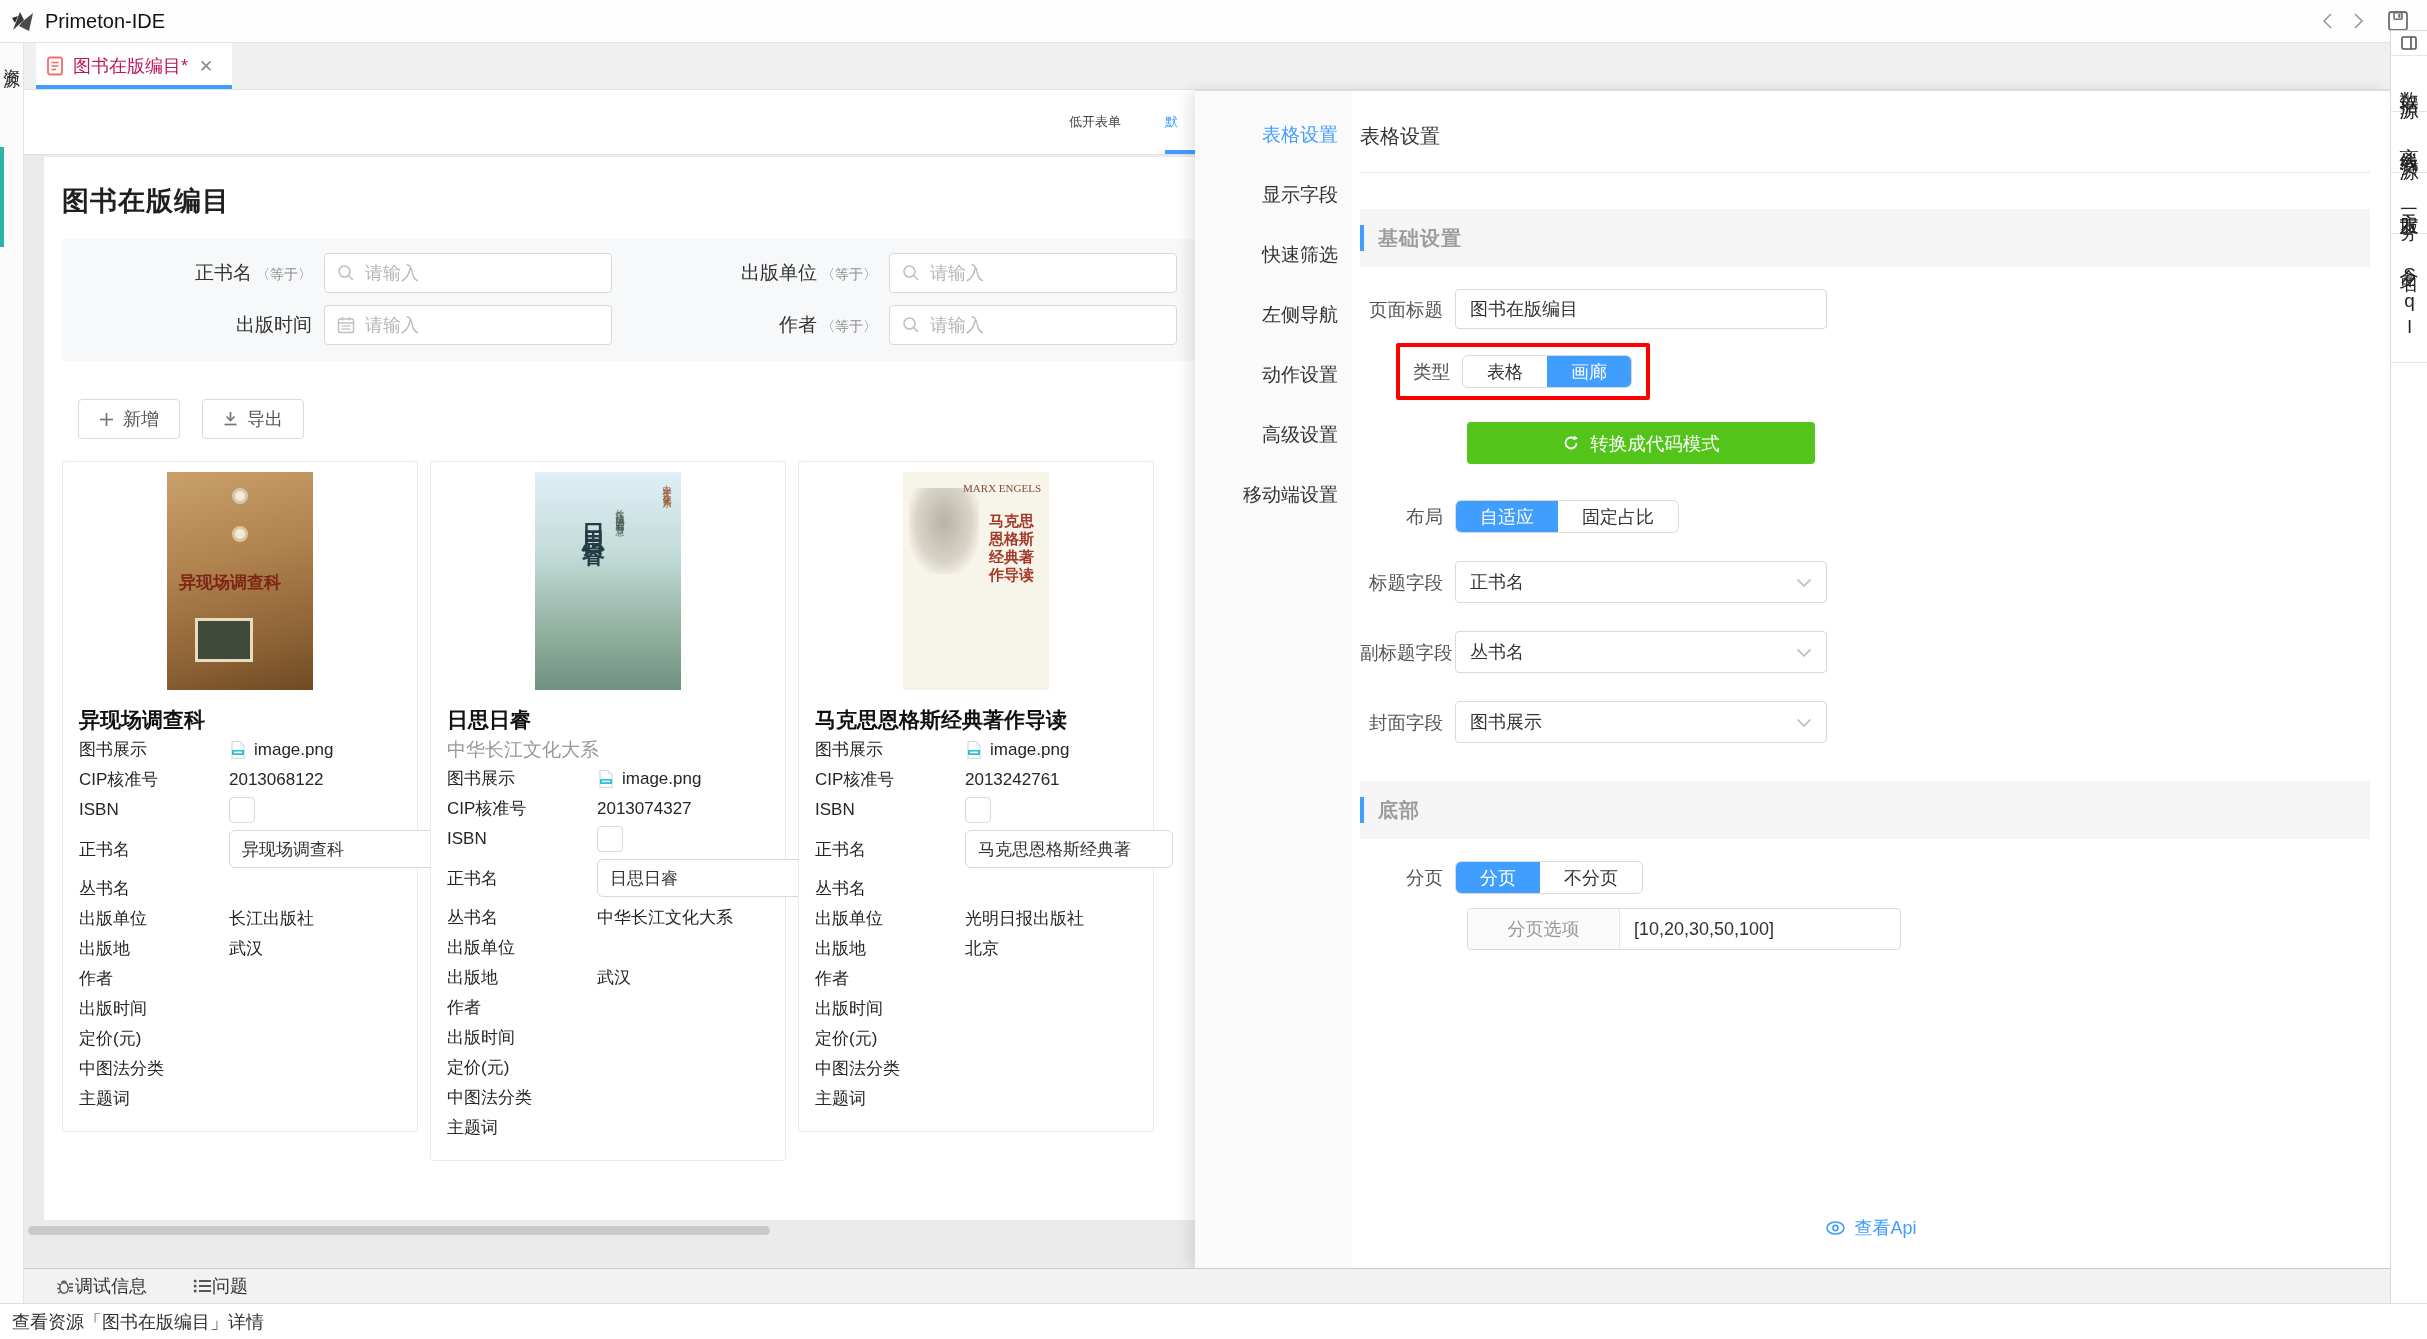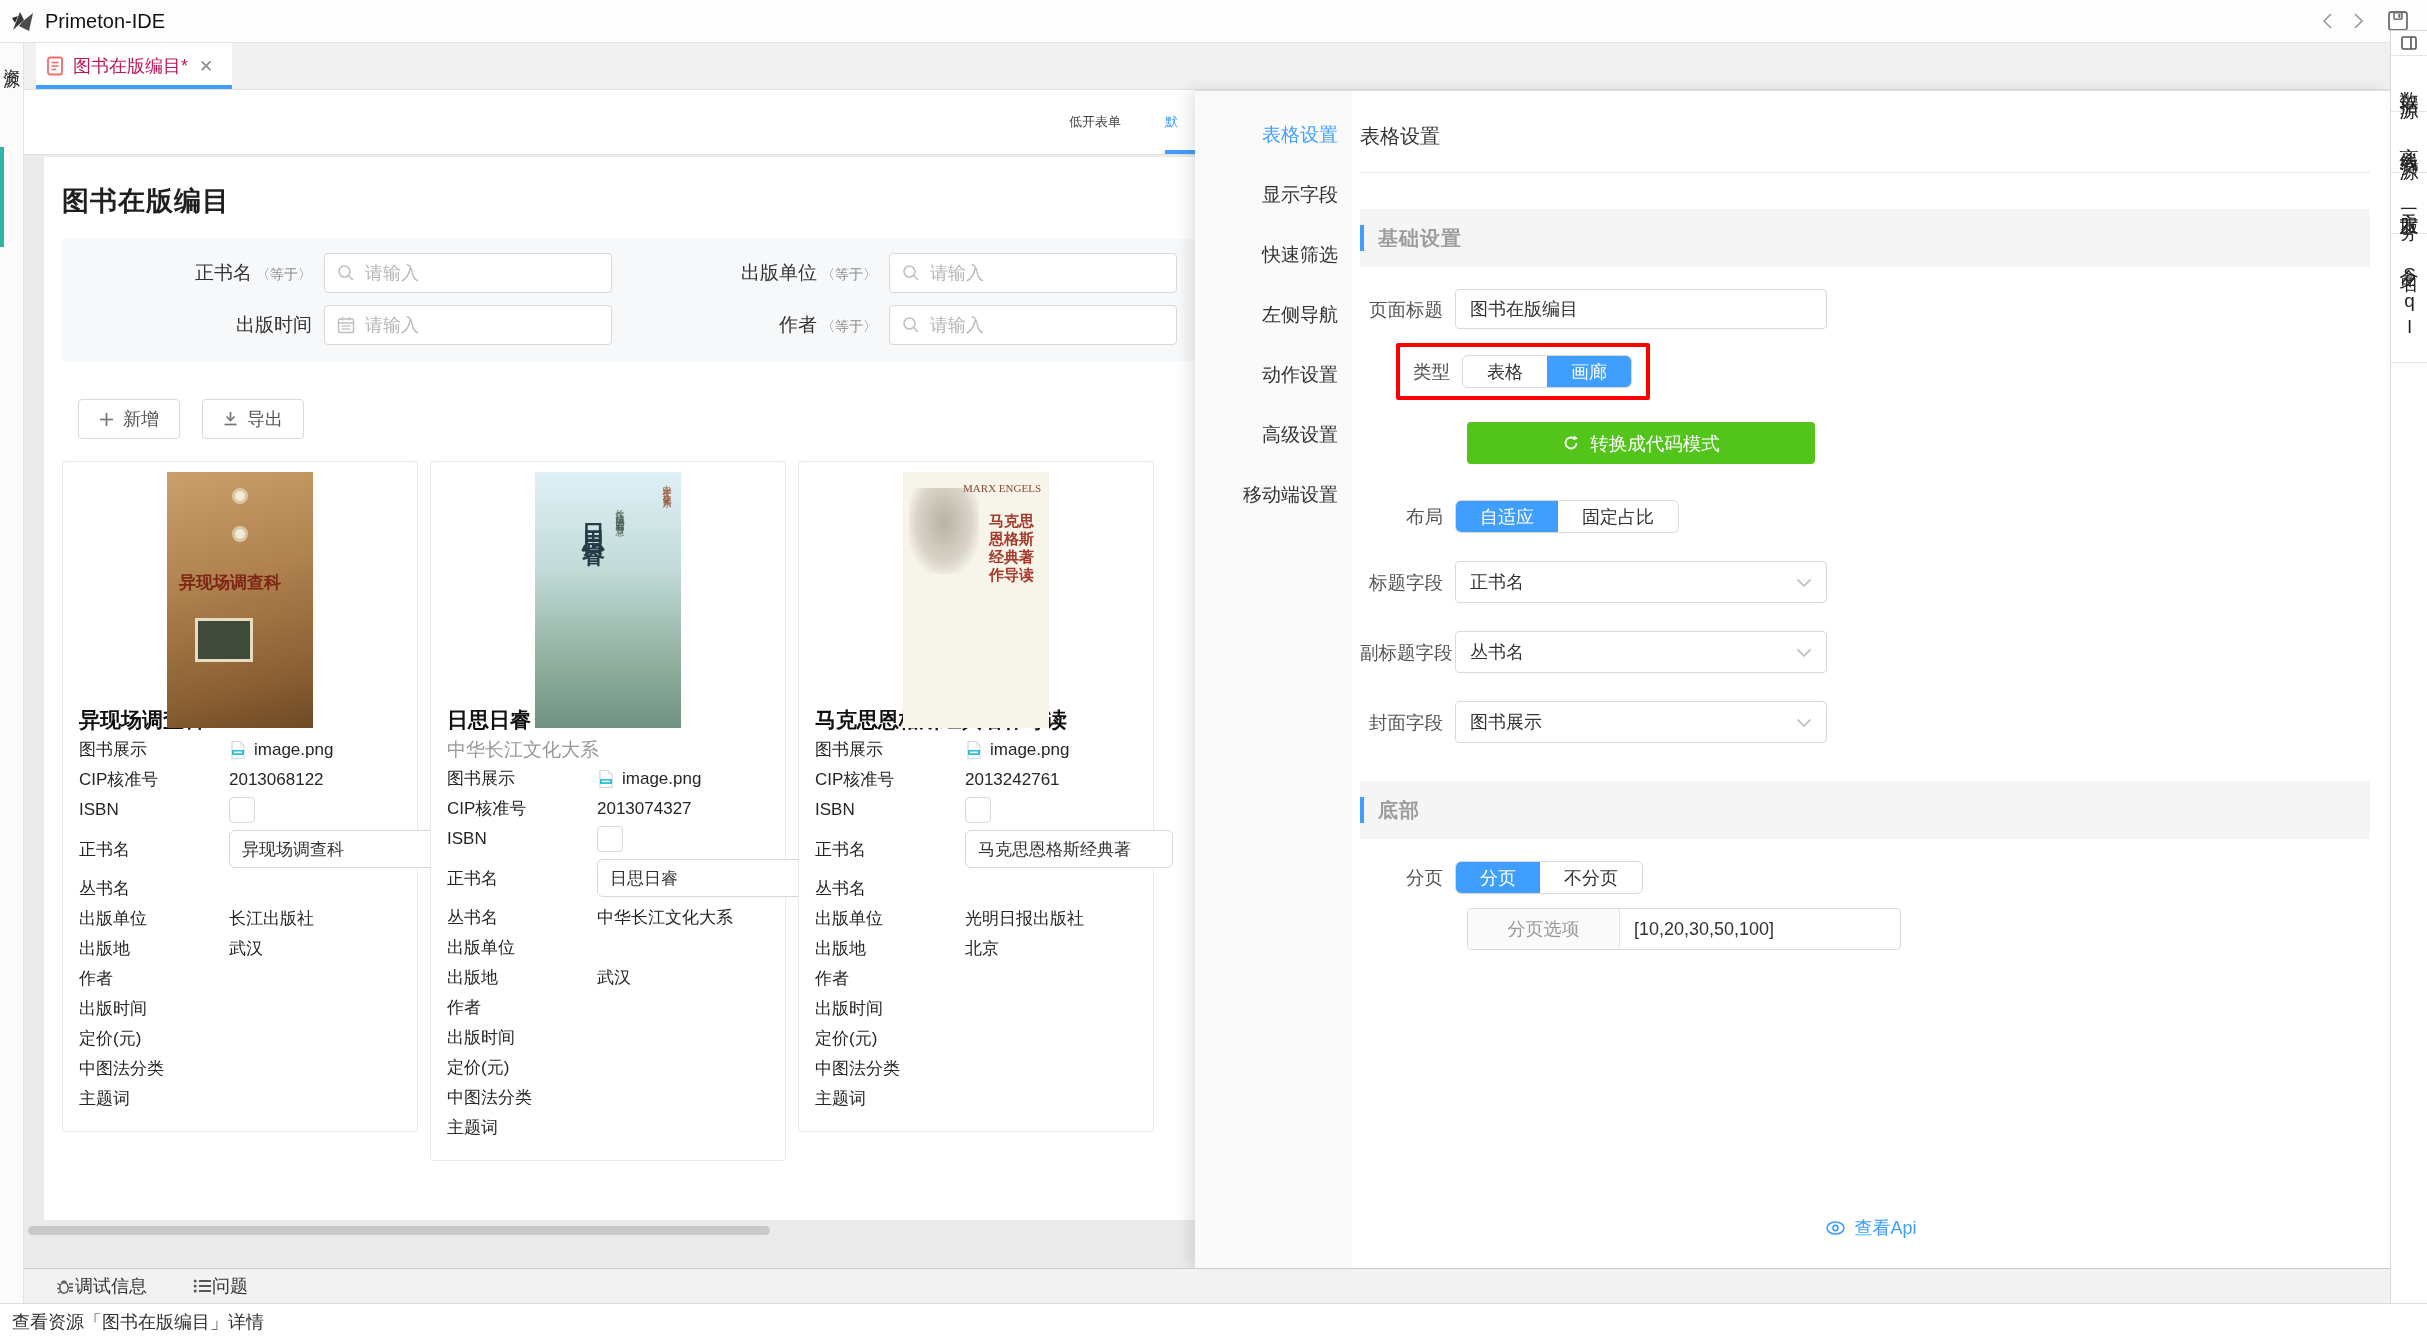--- a/index.html
+++ b/index.html
@@ -81,21 +81,21 @@
 
   .toolbar { margin-top: 38px; display: flex; gap: 22px; padding-left: 16px; }
   .btn {
     height: 40px; padding: 0 20px; background: #fff; border: 1px solid #d9d9d9; border-radius: 4px;
     display: inline-flex; align-items: center; gap: 9px; font-size: 18px; color: #555; cursor: pointer;
   }
 
   #cards { margin-top: 22px; display: flex; gap: 12px; align-items: flex-start; }
   .card { width: 356px; background: #fff; border: 1px solid #ebebeb; border-radius: 4px; padding-bottom: 18px; }
   .cover-wrap { height: 232px; display: flex; align-items: flex-start; justify-content: center; padding-top: 10px; }
-  .cover { width: 146px; height: 256px; position: relative; overflow: hidden; }
+  .cover { width: 146px; height: 218px; position: relative; overflow: hidden; }
   .cover.brown { background: linear-gradient(165deg,#c9a06b 0%,#b0834f 40%,#8a5f33 80%,#6e4a24 100%); }
   .cover.brown .seal1,.cover.brown .seal2 {
     position: absolute; left: 50%; transform: translateX(-50%); width: 16px; height: 16px; border-radius: 50%;
     background: #f3ead8; border: 3px solid #d9c7a4;
   }
   .cover.brown .seal1 { top: 16px; } .cover.brown .seal2 { top: 54px; }
   .cover.brown .b-title { position: absolute; left: 12px; top: 100px; font-size: 17px; font-weight: bold; color: #7d2415; line-height: 1.25; }
   .cover.brown .b-photo { position: absolute; left: 28px; top: 146px; width: 58px; height: 44px; background: #3f4a3a; border: 3px solid #e8dcc0; }
   .cover.teal { background: linear-gradient(180deg,#dff0f6 0%,#c2dbd8 38%,#93b2a2 72%,#6f9181 100%); }
   .cover.teal .t-cal { position: absolute; right: 8px; top: 6px; writing-mode: vertical-rl; font-size: 9px; color: #9a5a3a; letter-spacing: 2px; }

